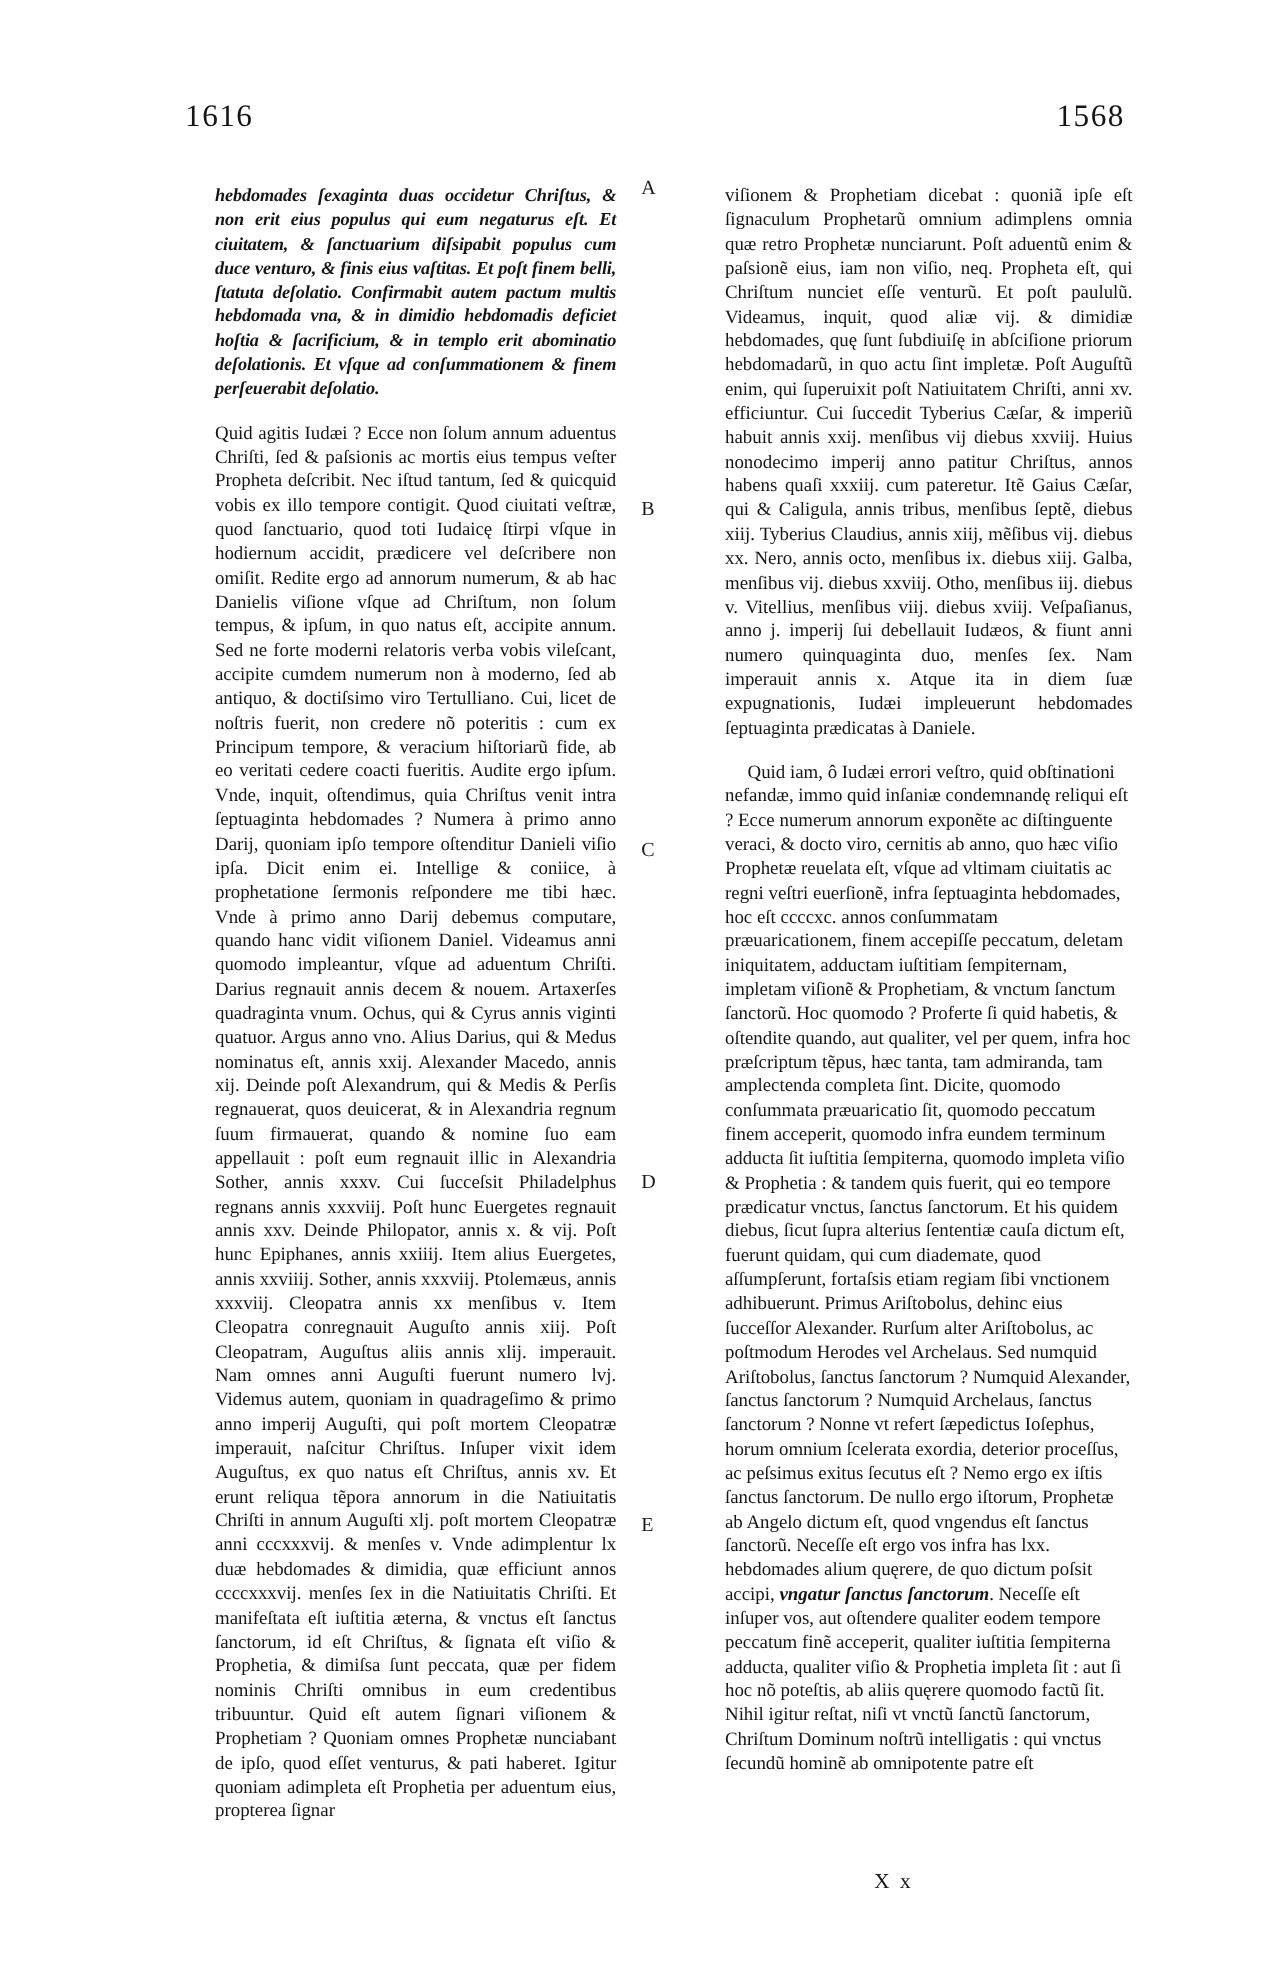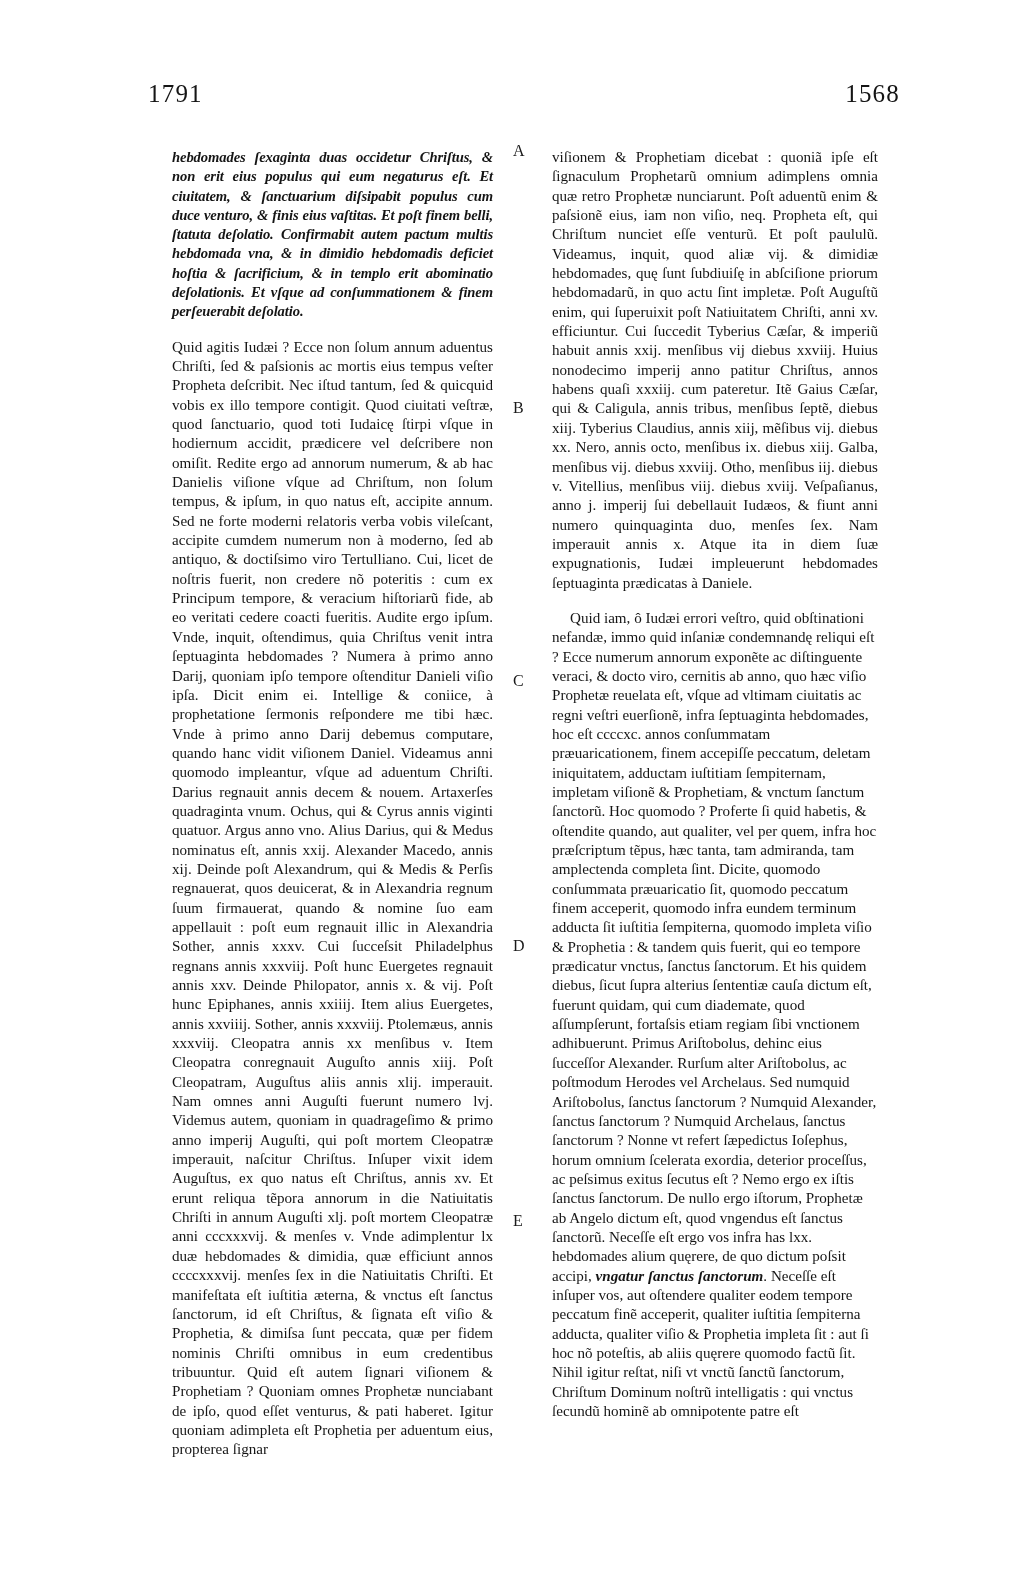--- a/index.html
+++ b/index.html
@@ -55,21 +55,21 @@
   .col {
     position: absolute;
     top: 0;
     font-size: 15.1px;
     line-height: 19.35px;
     text-align: justify;
     text-justify: inter-word;
     hyphens: none;
   }
   .col-left  { left: 156px;  width: 353px; }
-  .col-right { left: 536px;  width: 358px; font-family: Liberation Serif, serif; }
+  .col-right { left: 564px;  width: 358px; font-family: Liberation Serif, serif; }
 
   .col p {
     margin: 16px;
   }
   .col p.ital {
     font-style: italic;
     font-weight: 600;
     letter-spacing: -0.1px;
     font-size: 14.6px;
     line-height: 19.3px;
@@ -105,21 +105,21 @@
     font-size: 17px;
     letter-spacing: 2px;
   }
 </style>
 </head>
 <body>
 
 <div class="page">
 
   <div class="header">
-    <span class="folio">1791</span>
+    <span class="folio">1616</span>
     <span class="folio">1568</span>
   </div>
 
   <div class="columns">
 
     <div class="col col-left">
       <p class="ital">hebdomades ſexaginta duas occidetur Chriſtus, &amp; non erit eius populus qui eum negaturus eſt. Et ciuitatem, &amp; ſanctuarium diſsipabit populus cum duce venturo, &amp; finis eius vaſtitas. Et poſt finem belli, ſtatuta deſolatio. Confirmabit autem pactum multis hebdomada vna, &amp; in dimidio hebdomadis deficiet hoſtia &amp; ſacrificium, &amp; in templo erit abominatio deſolationis. Et vſque ad conſummationem &amp; finem perſeuerabit deſolatio.</p>
       <p>Quid agitis Iudæi ? Ecce non ſolum annum aduentus Chriſti, ſed &amp; paſsionis ac mortis eius tempus veſter Propheta deſcribit. Nec iſtud tantum, ſed &amp; quicquid vobis ex illo tempore contigit. Quod ciuitati veſtræ, quod ſanctuario, quod toti Iudaicę ſtirpi vſque in hodiernum accidit, prædicere vel deſcribere non omiſit. Redite ergo ad annorum numerum, &amp; ab hac Danielis viſione vſque ad Chriſtum, non ſolum tempus, &amp; ipſum, in quo natus eſt, accipite annum. Sed ne forte moderni relatoris verba vobis vileſcant, accipite cumdem numerum non à moderno, ſed ab antiquo, &amp; doctiſsimo viro Tertulliano. Cui, licet de noſtris fuerit, non credere nõ poteritis : cum ex Principum tempore, &amp; veracium hiſtoriarũ fide, ab eo veritati cedere coacti fueritis. Audite ergo ipſum. Vnde, inquit, oſtendimus, quia Chriſtus venit intra ſeptuaginta hebdomades ? Numera à primo anno Darij, quoniam ipſo tempore oſtenditur Danieli viſio ipſa. Dicit enim ei. Intellige &amp; coniice, à prophetatione ſermonis reſpondere me tibi hæc. Vnde à primo anno Darij debemus computare, quando hanc vidit viſionem Daniel. Videamus anni quomodo impleantur, vſque ad aduentum Chriſti. Darius regnauit annis decem &amp; nouem. Artaxerſes quadraginta vnum. Ochus, qui &amp; Cyrus annis viginti quatuor. Argus anno vno. Alius Darius, qui &amp; Medus nominatus eſt, annis xxij. Alexander Macedo, annis xij. Deinde poſt Alexandrum, qui &amp; Medis &amp; Perſis regnauerat, quos deuicerat, &amp; in Alexandria regnum ſuum firmauerat, quando &amp; nomine ſuo eam appellauit : poſt eum regnauit illic in Alexandria Sother, annis xxxv. Cui ſucceſsit Philadelphus regnans annis xxxviij. Poſt hunc Euergetes regnauit annis xxv. Deinde Philopator, annis x. &amp; vij. Poſt hunc Epiphanes, annis xxiiij. Item alius Euergetes, annis xxviiij. Sother, annis xxxviij. Ptolemæus, annis xxxviij. Cleopatra annis xx menſibus v. Item Cleopatra conregnauit Auguſto annis xiij. Poſt Cleopatram, Auguſtus aliis annis xlij. imperauit. Nam omnes anni Auguſti fuerunt numero lvj. Videmus autem, quoniam in quadrageſimo &amp; primo anno imperij Auguſti, qui poſt mortem Cleopatræ imperauit, naſcitur Chriſtus. Inſuper vixit idem Auguſtus, ex quo natus eſt Chriſtus, annis xv. Et erunt reliqua tẽpora annorum in die Natiuitatis Chriſti in annum Auguſti xlj. poſt mortem Cleopatræ anni cccxxxvij. &amp; menſes v. Vnde adimplentur lx duæ hebdomades &amp; dimidia, quæ efficiunt annos ccccxxxvij. menſes ſex in die Natiuitatis Chriſti. Et manifeſtata eſt iuſtitia æterna, &amp; vnctus eſt ſanctus ſanctorum, id eſt Chriſtus, &amp; ſignata eſt viſio &amp; Prophetia, &amp; dimiſsa ſunt peccata, quæ per fidem nominis Chriſti omnibus in eum credentibus tribuuntur. Quid eſt autem ſignari viſionem &amp; Prophetiam ? Quoniam omnes Prophetæ nunciabant de ipſo, quod eſſet venturus, &amp; pati haberet. Igitur quoniam adimpleta eſt Prophetia per aduentum eius, propterea ſignar</p>
     </div>
 
@@ -129,14 +129,15 @@
     </div>
 
   </div>
 
   <div class="marginal" style="left:513px; top:143px;">A</div>
   <div class="marginal" style="left:513px; top:400px;">B</div>
   <div class="marginal" style="left:513px; top:673px;">C</div>
   <div class="marginal" style="left:513px; top:938px;">D</div>
   <div class="marginal" style="left:513px; top:1213px;">E</div>
 
+  <div class="signature">X x</div>
 
 </div>
 
 </body></html>

